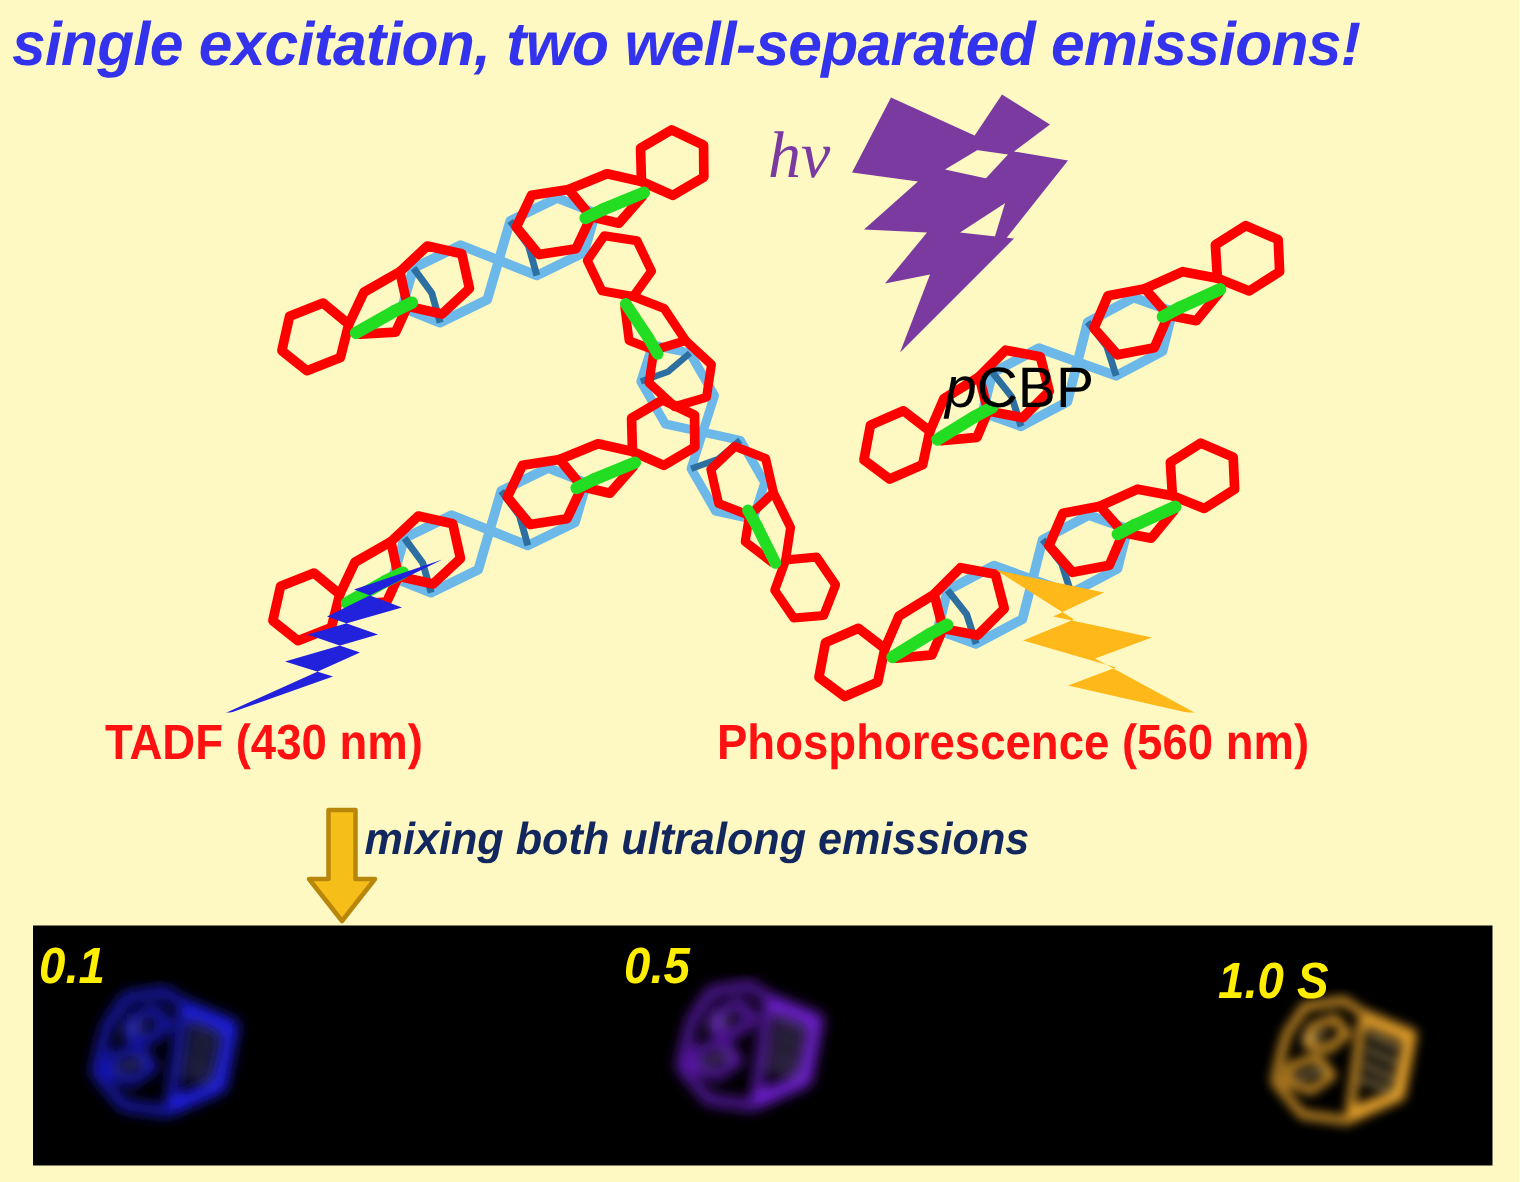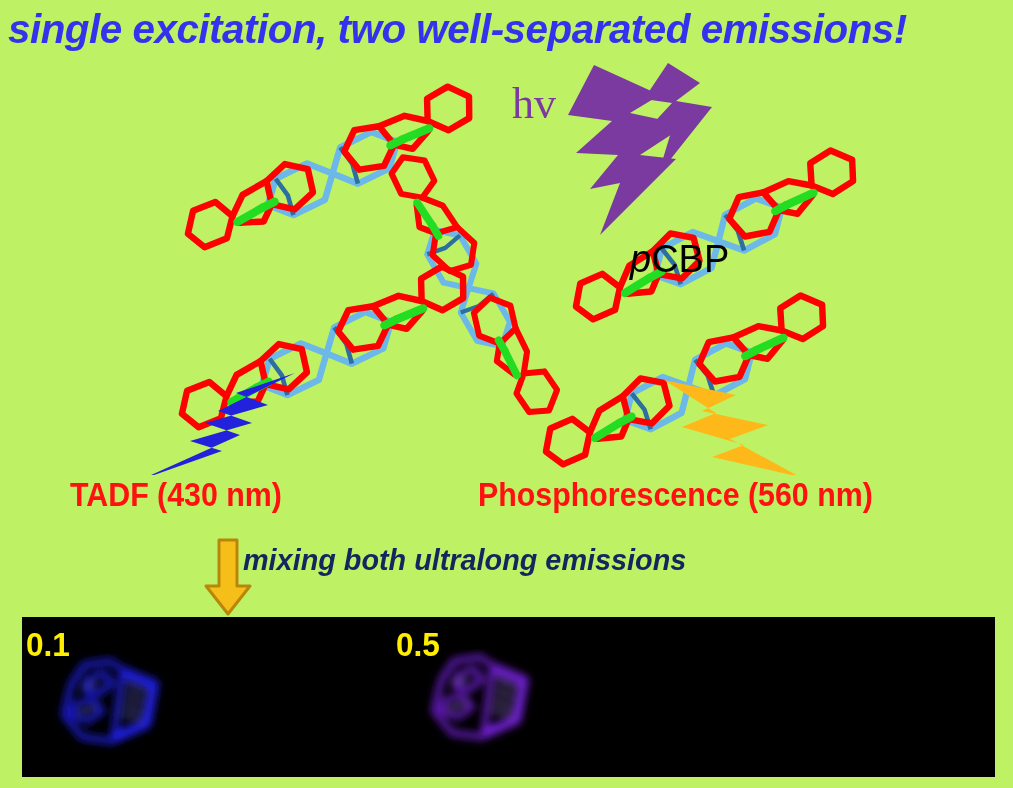--- a/index.html
+++ b/index.html
@@ -5,21 +5,21 @@
 <style>
   html,body{margin:0;padding:0;background:#ffffff;}
   body{
     font-family:"Liberation Sans", sans-serif;
     -webkit-font-smoothing:antialiased;
   }
   #figure{
     position:relative;
     width:1013px;
     height:788px;
-    background:#bef264;
+    background:#fef9c3;
     overflow:hidden;
   }
 
   
   #headline{
     position:absolute;
     left:8px; top:6px;
     width:1000px;
     font-family:"Liberation Sans", sans-serif;
     font-weight:bold;
@@ -38,20 +38,21 @@
     left:0; top:55px;
     width:1013px;
     height:420px;
   }
 
   
   #hv-label{
     position:absolute;
     left:512px; top:78px;
     font-family:"Liberation Serif", serif;
+    font-style:italic;
     font-size:44px;
     color:#7b3aa0;
     letter-spacing:0px;
   }
   #pcbp-label{
     position:absolute;
     left:630px; top:238px;
     font-family:"Liberation Sans", sans-serif;
     font-size:38px;
     color:#000000;
@@ -98,20 +99,21 @@
     left:22px; top:617px;
     width:973px; height:160px;
     background:#000000;
     overflow:hidden;
   }
   .photo-cell{
     position:absolute;
     top:0;
     width:195px;
     height:160px;
+    font-style:italic;
   }
   .photo-label{
     position:absolute;
     font-family:"Liberation Sans", sans-serif;
     font-weight:bold;
     font-size:34px;
     color:#ffee00;
     white-space:nowrap;
     z-index:4;
     transform:scaleX(0.93);
@@ -236,21 +238,21 @@
           <path d="M70,22 L100,34 L92,70 L62,82 Z"></path>
         </g>
         <g filter="url(#g0)" fill="none" stroke="#7A7AFF" stroke-width="2.2">
           <path d="M74,30 L96,40 M72,40 L94,50 M70,50 L92,60 M68,60 L90,68"></path>
           <path d="M30,34 L46,30 M26,60 L44,54"></path>
         </g>
       </svg>
     </div>
 
 
-    <div class="photo-cell" style="left:370px;">
+    <div class="photo-cell" style="left:390px;">
       <div class="photo-label" style="left:4px; top:8px;">0.5</div>
       <svg class="crystal" viewBox="0 0 125 105" style="left:30px; top:32px;">
         <defs>
           <filter id="g2" x="-60%" y="-60%" width="220%" height="220%">
             <feGaussianBlur stdDeviation="4.5"></feGaussianBlur>
           </filter>
         </defs>
         <g filter="url(#g2)" fill="none" stroke="#7B22E8" stroke-width="5" stroke-linejoin="round">
           <path d="M20,30 L32,12 L58,8 L70,16 L104,30 L96,72 L60,88 L30,84 L12,62 L16,44 Z"></path>
           <path d="M36,26 L52,20 L60,30 L48,40 L34,38 Z"></path>
@@ -258,15 +260,35 @@
           <path d="M70,22 L100,34 L92,70 L62,82 Z"></path>
         </g>
         <g filter="url(#g2)" fill="none" stroke="#B08CFF" stroke-width="2.2">
           <path d="M74,30 L96,40 M72,40 L94,50 M70,50 L92,60 M68,60 L90,68"></path>
           <path d="M30,34 L46,30 M26,60 L44,54"></path>
         </g>
       </svg>
     </div>
 
 
+    <div class="photo-cell" style="left:780px;">
+      <div class="photo-label" style="left:10px; top:18px;">1.0 S</div>
+      <svg class="crystal" viewBox="0 0 125 105" style="left:36px; top:42px;">
+        <defs>
+          <filter id="g4" x="-60%" y="-60%" width="220%" height="220%">
+            <feGaussianBlur stdDeviation="3.4"></feGaussianBlur>
+          </filter>
+        </defs>
+        <g filter="url(#g4)" fill="none" stroke="#E8A32A" stroke-width="5" stroke-linejoin="round">
+          <path d="M20,30 L32,12 L58,8 L70,16 L104,30 L96,72 L60,88 L30,84 L12,62 L16,44 Z"></path>
+          <path d="M36,26 L52,20 L60,30 L48,40 L34,38 Z"></path>
+          <path d="M22,52 L40,46 L50,58 L36,68 L20,62 Z"></path>
+          <path d="M70,22 L100,34 L92,70 L62,82 Z"></path>
+        </g>
+        <g filter="url(#g4)" fill="none" stroke="#FFD98A" stroke-width="2.2">
+          <path d="M74,30 L96,40 M72,40 L94,50 M70,50 L92,60 M68,60 L90,68"></path>
+          <path d="M30,34 L46,30 M26,60 L44,54"></path>
+        </g>
+      </svg>
+    </div>
 
   </div>
 </div>
 
 </body></html>

